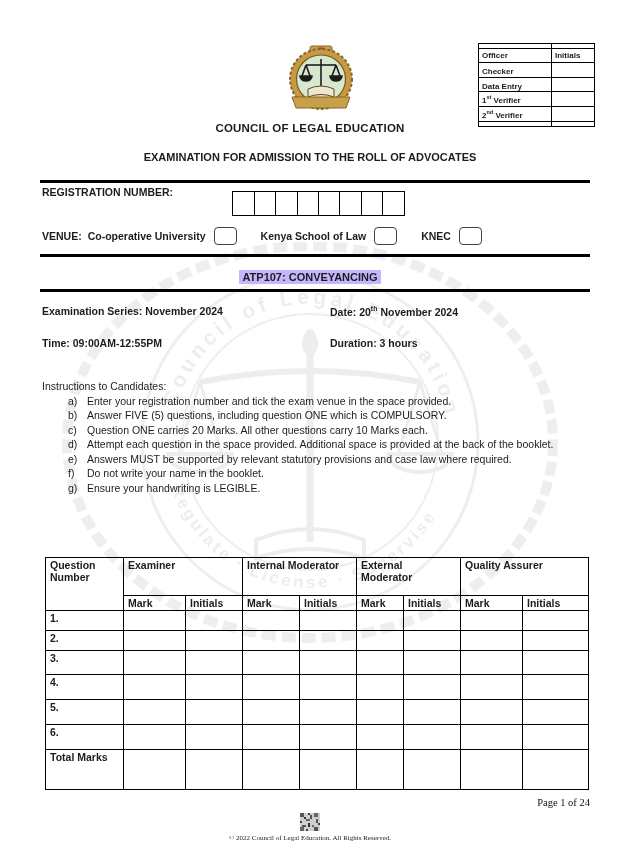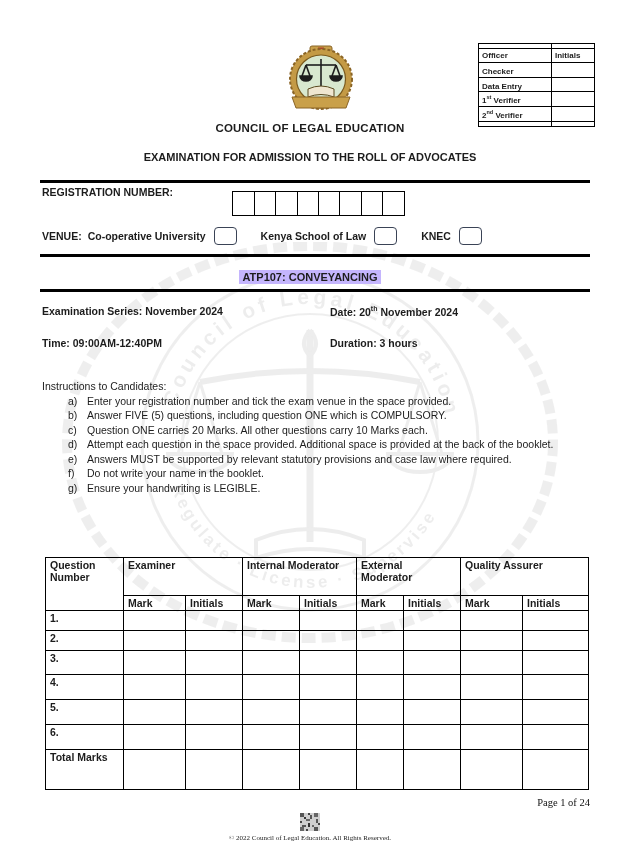--- a/index.html
+++ b/index.html
@@ -210,21 +210,21 @@
   <div class="course-line">
     <span class="highlight" style="background: #c4b5fd;">ATP107: CONVEYANCING</span>
   </div>
 
   <div class="rule rule3"></div>
 
   <div class="detail d-series">Examination Series: November 2024</div>
   <div class="detail d-date">
     <span>Date: 20</span><sup>th</sup><span> November 2024</span>
   </div>
-  <div class="detail d-time">Time: 09:00AM-12:40PM</div>
+  <div class="detail d-time">Time: 09:00AM-12:55PM</div>
   <div class="detail d-dur">Duration: 3 hours</div>
 
   <div class="instructions">
     <div class="instr-heading">Instructions to Candidates:</div>
     <div class="instr-item">
       <span class="instr-letter">a)</span>
       <span class="instr-text">Enter your registration number and tick the exam venue in the space provided.</span>
     </div>
     <div class="instr-item">
       <span class="instr-letter">b)</span>

